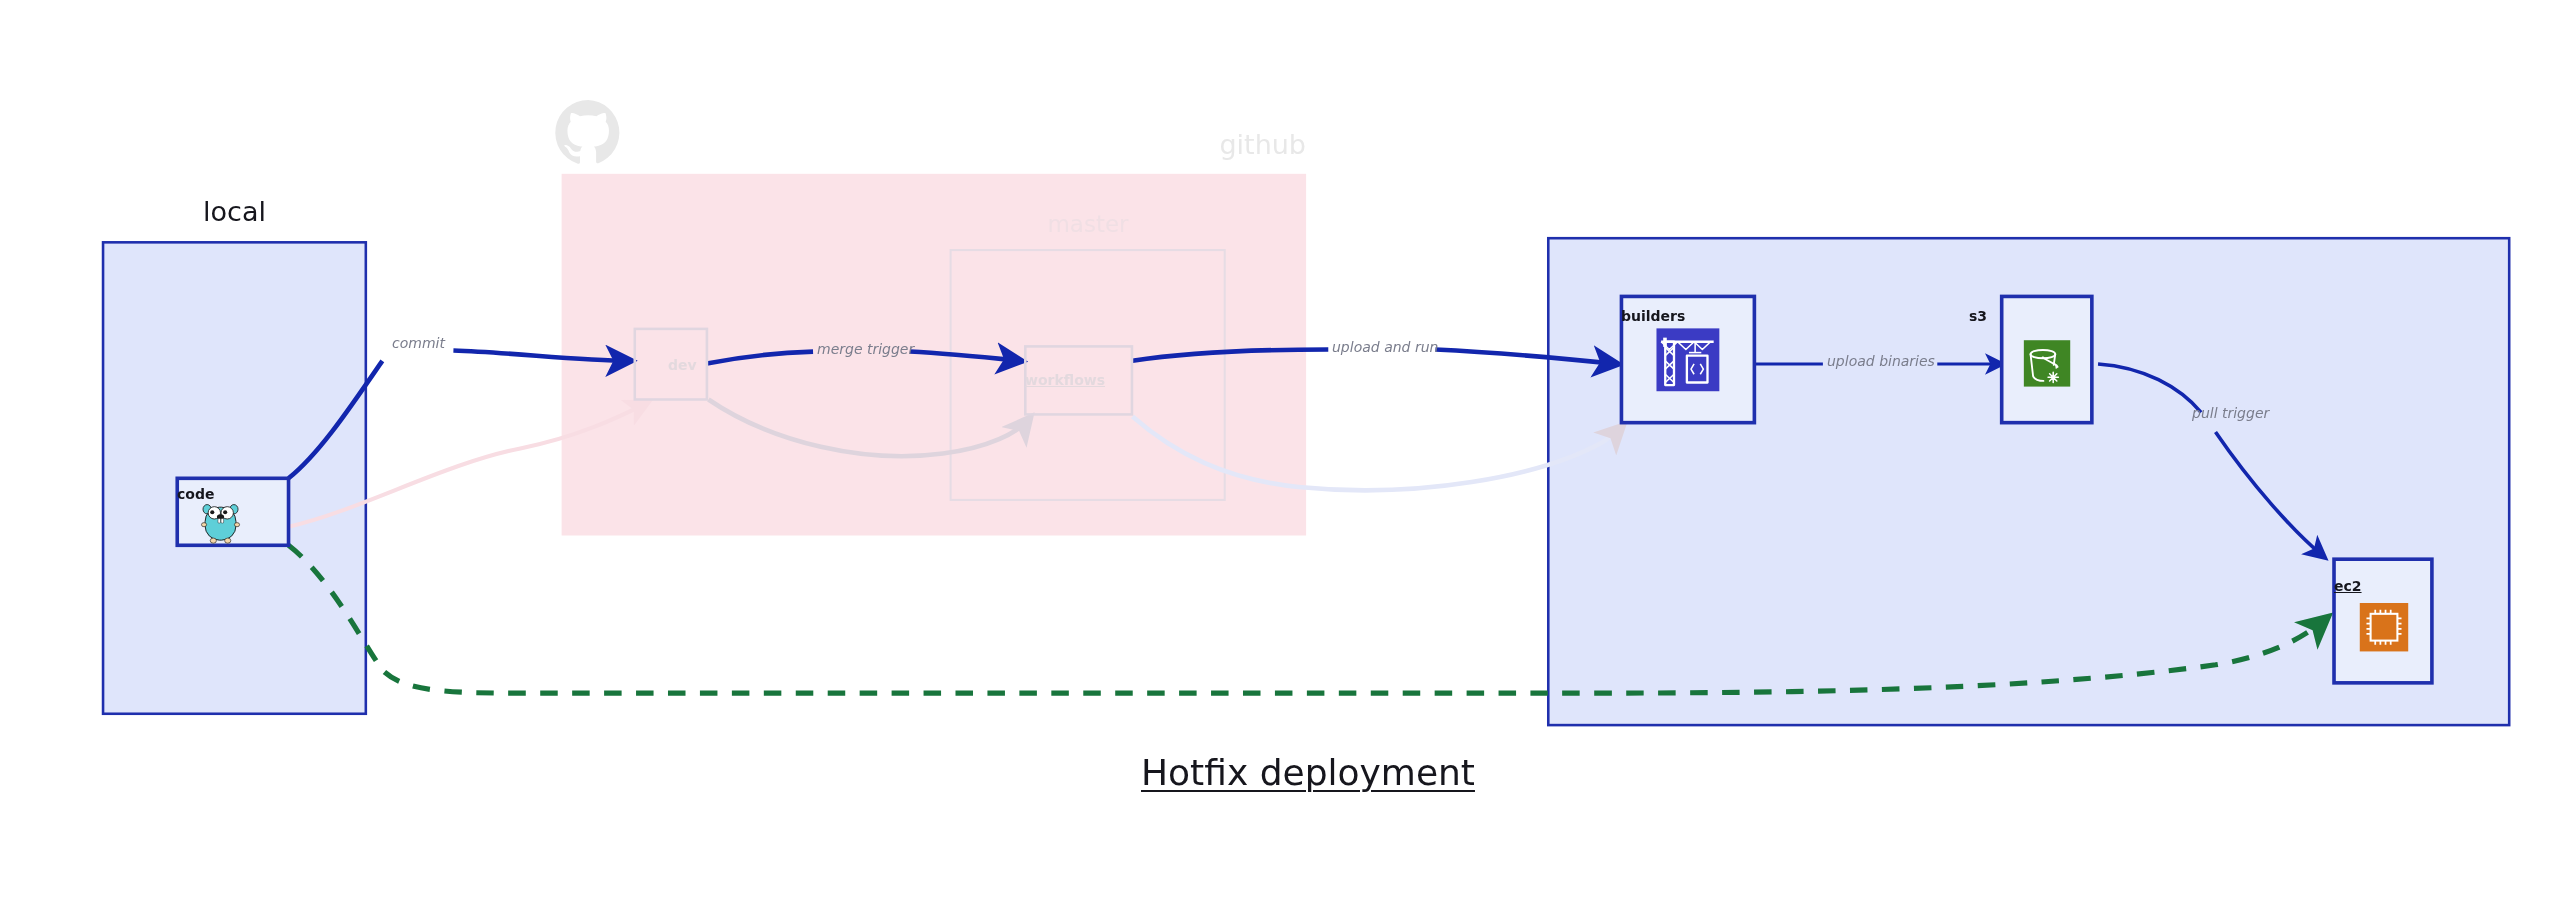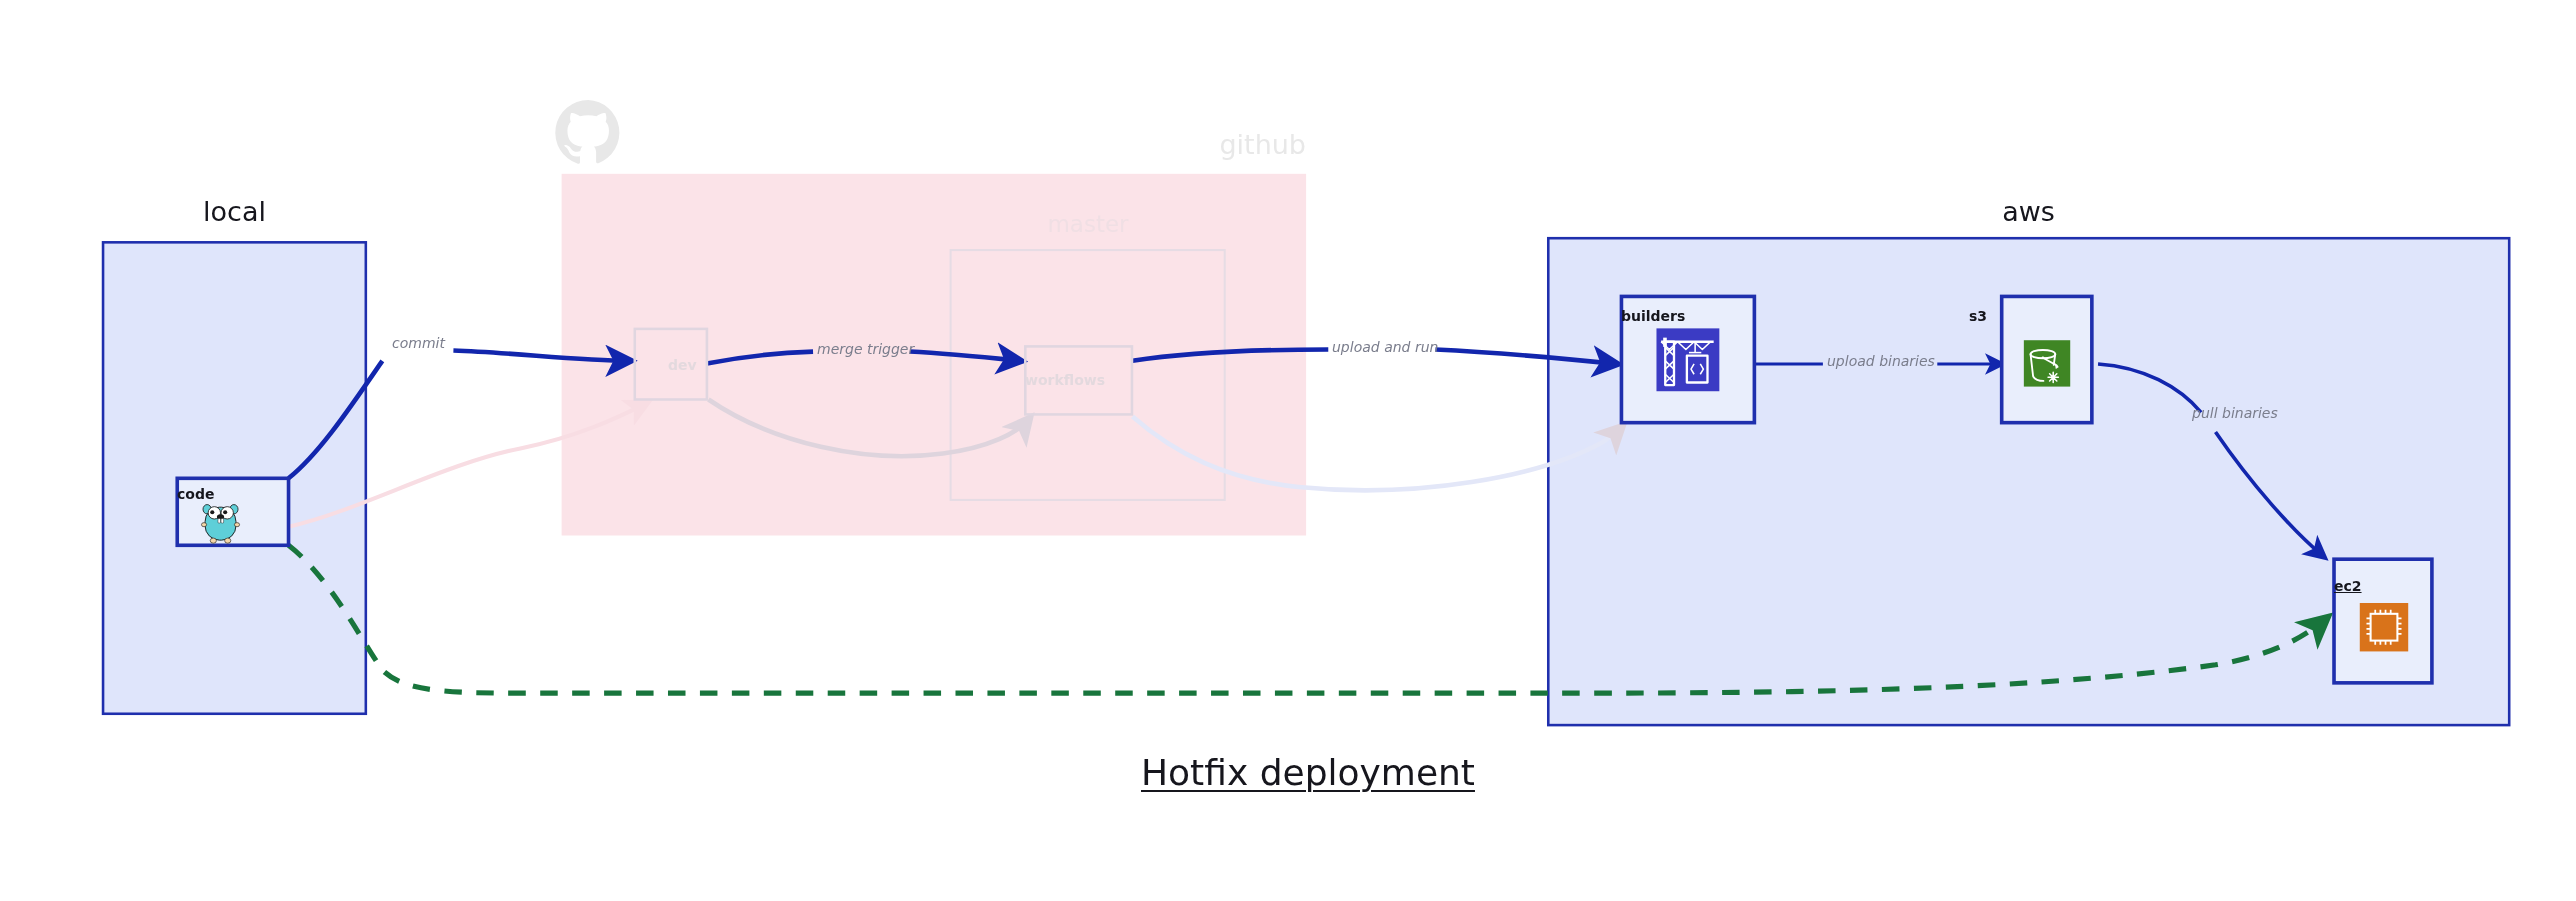--- a/index.html
+++ b/index.html
@@ -214,42 +214,41 @@
                  M 4653 1200 L 4661 1200 M 4653 1210 L 4661 1210 M 4653 1220 L 4661 1220 M 4653 1230 L 4661 1230" stroke-width="3.4"></path>
       </g>
     </g>
 
   </svg>
 
   <div class="cluster-title" style="left:103px; top:196px; width:263px;">local</div>
 
   <div class="cluster-title faded" style="left:1141px; top:129px; width:165px; text-align:right;">github</div>
 
-  <div class="cluster-title" style="left:1548px; top:196px; width:961px;">aws</div>
 
   <div class="cluster-title faded-inner" style="left:951px; top:211px; width:274px; font-size:23px;">master</div>
 
   <div class="node-label" style="left:177px; top:486px; width:111px;">code</div>
 
   <div class="node-label faded" style="left:668px; top:357px; width:72px;">dev</div>
 
-  <div class="node-label faded" style="left:1025px; top:372px; width:107px;">workflows</div>
+  <div class="node-label faded" style="left:1025px; top:372px; width:107px;text-decoration:underline;">workflows</div>
 
   <div class="node-label" style="left:1621px; top:308px; width:133px;">builders</div>
 
   <div class="node-label" style="left:1969px; top:308px; width:90px;">s3</div>
 
   <div class="node-label" style="left:2334px; top:578px; width:114px;text-decoration:underline;">ec2</div>
 
   <div class="edge-label" style="left:392px; top:335px;">commit</div>
 
   <div class="edge-label" style="left:817px; top:341px;">merge trigger</div>
 
   <div class="edge-label" style="left:1332px; top:339px;">upload and run</div>
 
   <div class="edge-label" style="left:1827px; top:353px;">upload binaries</div>
 
-  <div class="edge-label" style="left:2192px; top:405px;">pull binaries</div>
+  <div class="edge-label" style="left:2192px; top:405px;">pull trigger</div>
 
   <div class="diagram-title" style="left:1141px; top:752px;">Hotfix deployment</div>
 
 </div>
 
 
 </body></html>

